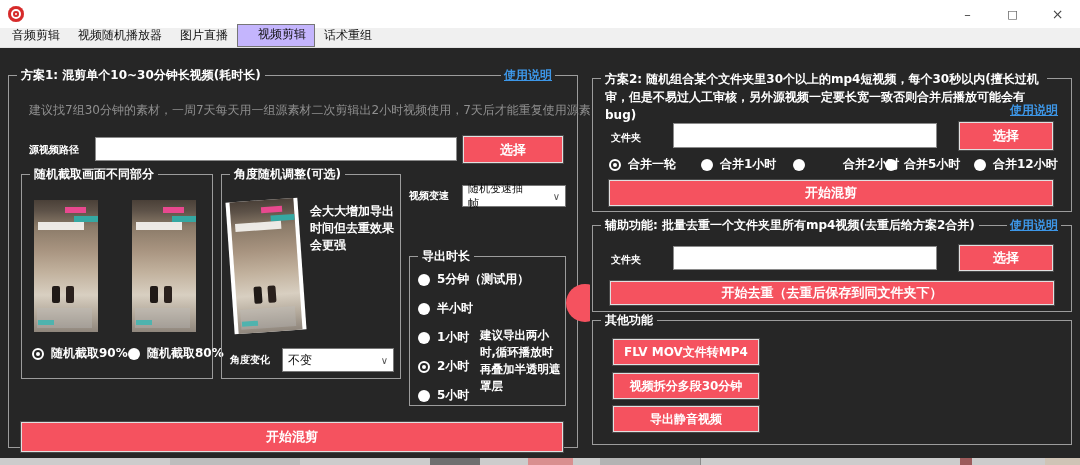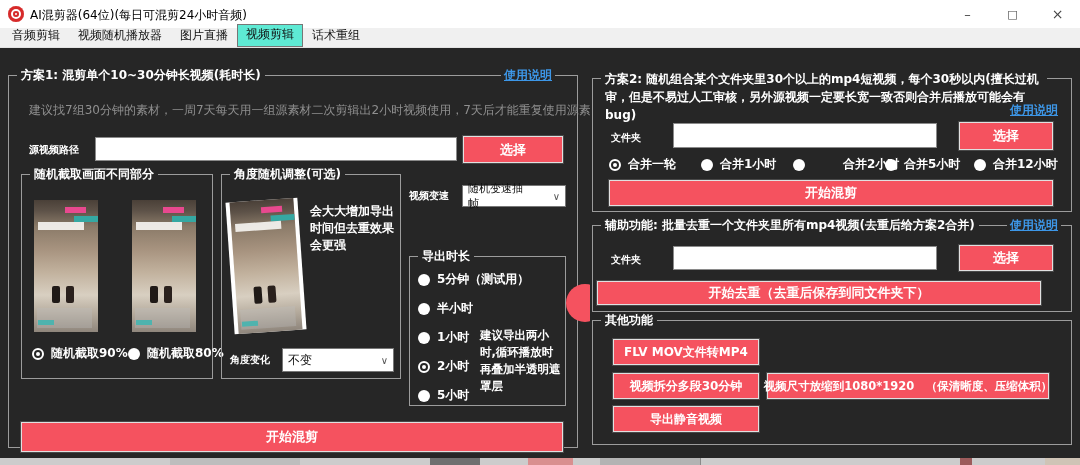--- a/index.html
+++ b/index.html
@@ -12,21 +12,21 @@
   .appicon { position:absolute; left:8px; top:6px; width:16px; height:16px; border-radius:50%;
              background:#d62a2a; box-shadow:inset 0 0 0 3px #d62a2a, inset 0 0 0 5px #ffffff; }
   .appicon::after { content:""; position:absolute; left:5px; top:5px; width:6px; height:6px; border-radius:50%; background:#fff; box-shadow:inset 0 0 0 2px #d62a2a;}
   .wtitle { position:absolute; left:30px; top:7px; font-size:12px; color:#000; white-space:nowrap; }
   .wctl { position:absolute; top:0; width:45px; height:28px; display:flex; align-items:center; justify-content:center; color:#444; font-size:13px; cursor:pointer; }
   .wctl.min { right:90px; } .wctl.max { right:45px; font-size:11px;} .wctl.cls { right:0; font-size:14px; }
 
   
   .tabbar { position:absolute; left:0; top:28px; width:1080px; height:20px; background:#f0f0f0; display:flex; align-items:flex-end; padding-left:3px; border-bottom:1px solid #e3e3e3;}
   .tab { padding:2px 9px 3px 9px; color:#111; font-size:12px; white-space:nowrap; cursor:pointer; }
-  .tab.active { background:#5eead4; border:1px solid #767676; padding:1px 8px 3px 8px; }
+  .tab.active { background:#c4b5fd; border:1px solid #767676; padding:1px 8px 3px 20px; }
 
   
   .content { position:absolute; left:0; top:48px; width:1080px; height:446px; background:#262626; }
 
   .gb { position:absolute; border:1px solid #9c9c9c; }
   .lg { position:absolute; top:-9px; left:8px; background:#262626; padding:0 4px; font-weight:bold; font-size:12px; color:#fff; line-height:17px; white-space:nowrap; }
   .link { color:#3d97e8; font-weight:bold; font-size:12px; text-decoration:underline; background:#262626; padding:0 3px; cursor:pointer; position:absolute; white-space:nowrap;}
 
   .btn { position:absolute; background:#f5525f; color:#fff; border:1px solid #e0e0e0; box-shadow:0 0 0 1px #484848;
          font-size:13px; font-weight:bold; display:flex; align-items:center; justify-content:center; cursor:pointer; white-space:nowrap;}
@@ -67,21 +67,20 @@
   .taskbar { position:absolute; left:0; top:458px; width:1080px; height:7px; background:#cccccc; }
   .taskbar i { position:absolute; top:0; height:7px; display:block; }
 </style>
 </head>
 <body>
 
 <div id="app">
 
   <div class="titlebar">
     <span class="appicon"></span>
-    <span class="wtitle">AI混剪器(64位)(每日可混剪24小时音频)</span>
     <span class="wctl min">–</span>
     <span class="wctl max">□</span>
     <span class="wctl cls">×</span>
   </div>
 
   <div class="tabbar">
     <span class="tab">音频剪辑</span>
     <span class="tab">视频随机播放器</span>
     <span class="tab">图片直播</span>
     <span class="tab active">视频剪辑</span>
@@ -222,30 +221,29 @@
     </div>
 
     <div class="gb rz" style="left:592px; top:177px; width:480px; height:87px;">
       <span class="lg">辅助功能: 批量去重一个文件夹里所有mp4视频(去重后给方案2合并)</span>
       <span class="link" style="top:-9px; right:10px;">使用说明</span>
 
       <span class="lbl" style="left:18px; top:27px;">文件夹</span>
       <input class="inp" style="left: 80px; top: 20px; width: 264px; height: 24px;" value="">
       <div class="btn" style="left:366px; top:19px; width:94px; height:26px;">选择</div>
 
-      <div class="btn" style="left:4px; top:55px; width:444px; height:24px;">开始去重（去重后保存到同文件夹下）</div>
+      <div class="btn" style="left:17px; top:55px; width:444px; height:24px;">开始去重（去重后保存到同文件夹下）</div>
     </div>
 
     <div class="gb rz" style="left:592px; top:272px; width:480px; height:125px;">
       <span class="lg">其他功能</span>
 
       <div class="btn" style="left:20px; top:18px; width:146px; height:26px; font-size:12px;">FLV MOV文件转MP4</div>
 
       <div class="btn" style="left:20px; top:52px; width:146px; height:26px; font-size:12px;">视频拆分多段30分钟</div>
-      <div class="btn" style="left:174px; top:52px; width:282px; height:26px; font-size:11.5px;">视频尺寸放缩到1080*1920　（保清晰度、压缩体积）</div>
 
       <div class="btn" style="left:20px; top:85px; width:146px; height:26px; font-size:12px;">导出静音视频</div>
     </div>
 
   </div>
 
   <div class="taskbar">
     <i style="left:170px; width:130px; background:#bdbdbd;"></i>
     <i style="left:430px; width:50px; background:#6f6f6f;"></i>
     <i style="left:528px; width:45px; background:#d98f8f;"></i>

